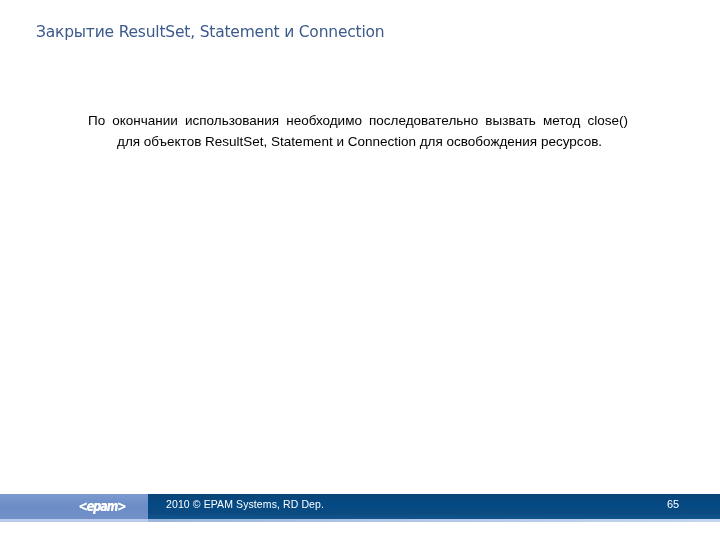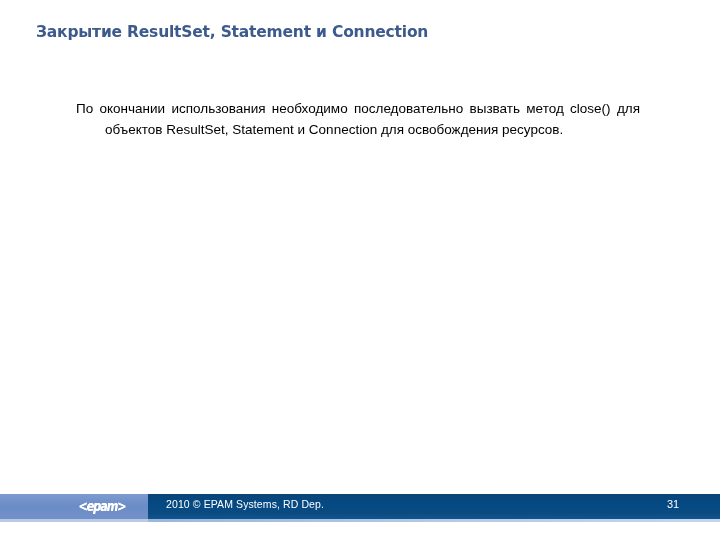--- a/index.html
+++ b/index.html
@@ -21,42 +21,42 @@
   }
 
   
   .slide-title {
     position: absolute;
     left: 36px;
     top: 22px;
     width: 640px;
     font-family: "DejaVu Sans", sans-serif;
     font-size: 15.5px;
-    font-weight: bold;
+    font-weight: normal;
     color: #3c5a8c;
     letter-spacing: -0.2px;
     line-height: 20px;
     white-space: nowrap;
   }
 
   
   .body-block {
     position: absolute;
     left: 76px;
     top: 98px;
     width: 564px;
   }
   .body-par {
     font-family: "Liberation Sans", sans-serif;
     font-size: 13.5px;
     line-height: 21px;
     color: #000000;
     text-align: justify;
     text-justify: inter-word;
-    margin: 0;
+    margin: 12px;
     padding-left: 29px;
     text-indent: -29px;
   }
 
   
   .footer {
     position: absolute;
     left: 0;
     top: 494px;
     width: 720px;
@@ -151,15 +151,15 @@
     <div class="footer-left"></div>
     <div class="footer-right"></div>
   </div>
   <div class="footer-underline"></div>
   <div class="footer-underline-left"></div>
 
   <div class="epam-logo">&lt;epam&gt;</div>
 
   <div class="footer-copy">2010 © EPAM Systems, RD Dep.</div>
 
-  <div class="page-number">31</div>
+  <div class="page-number">65</div>
 
 </div>
 
 </body></html>

